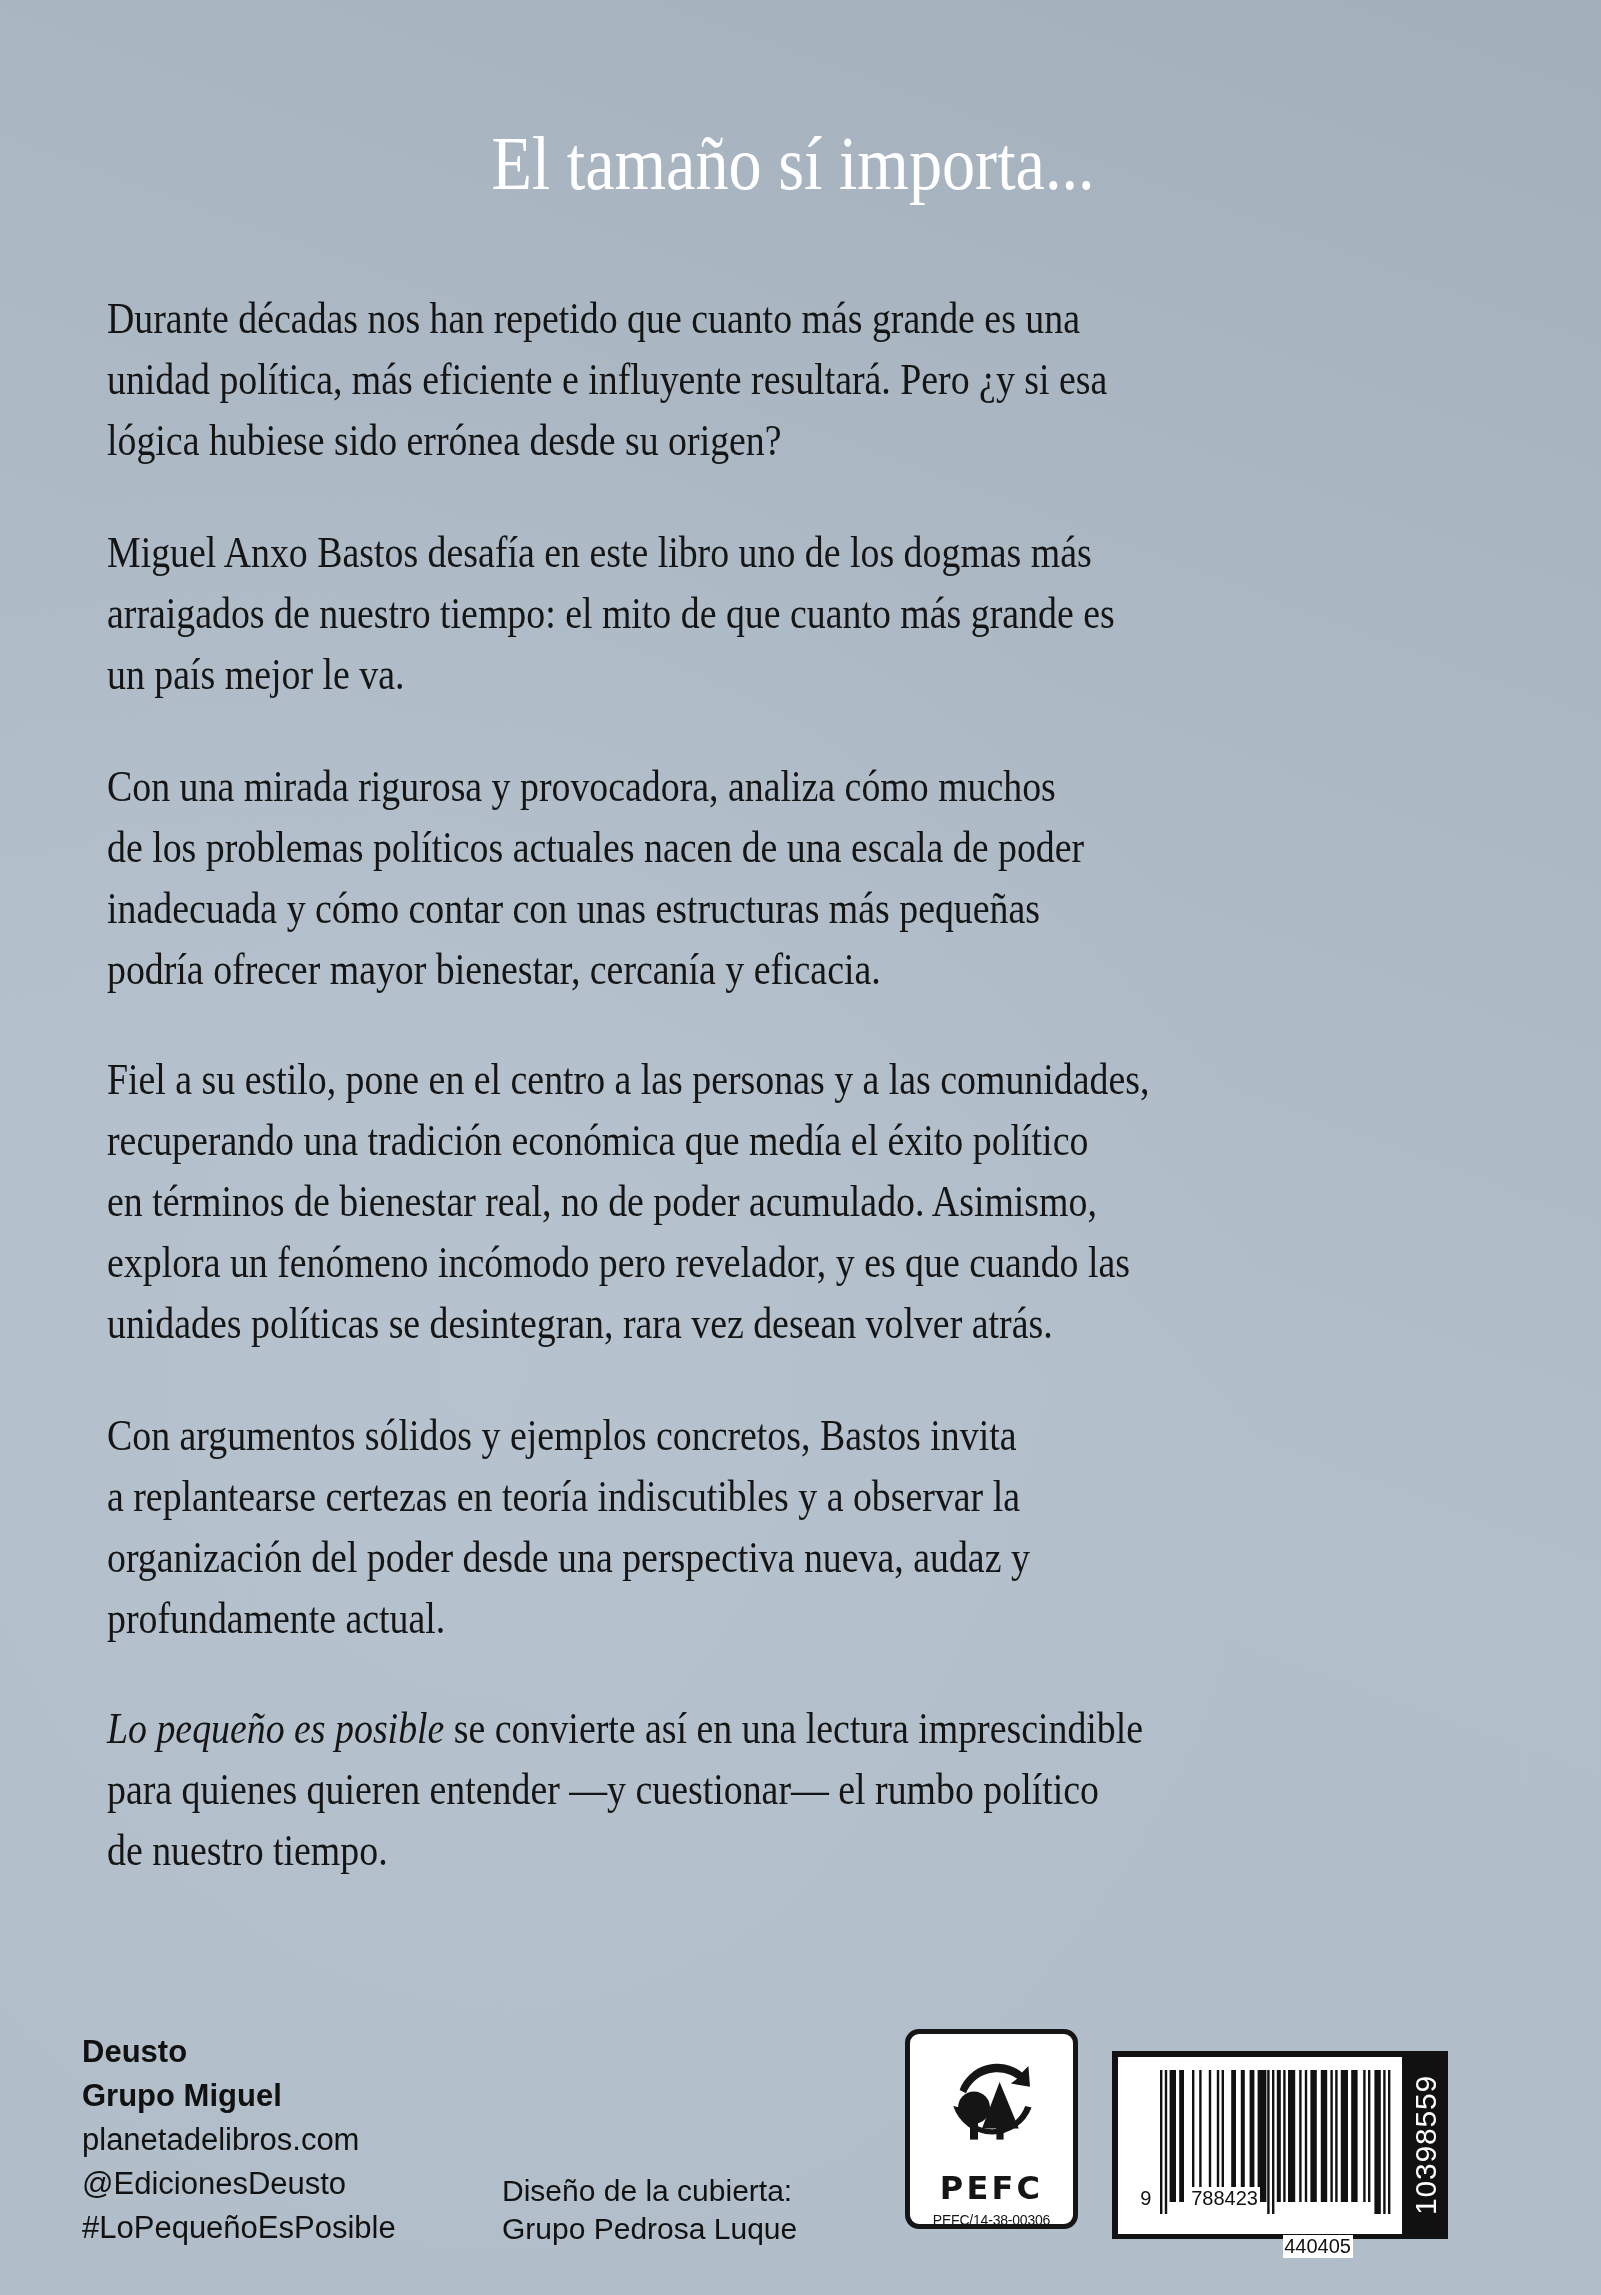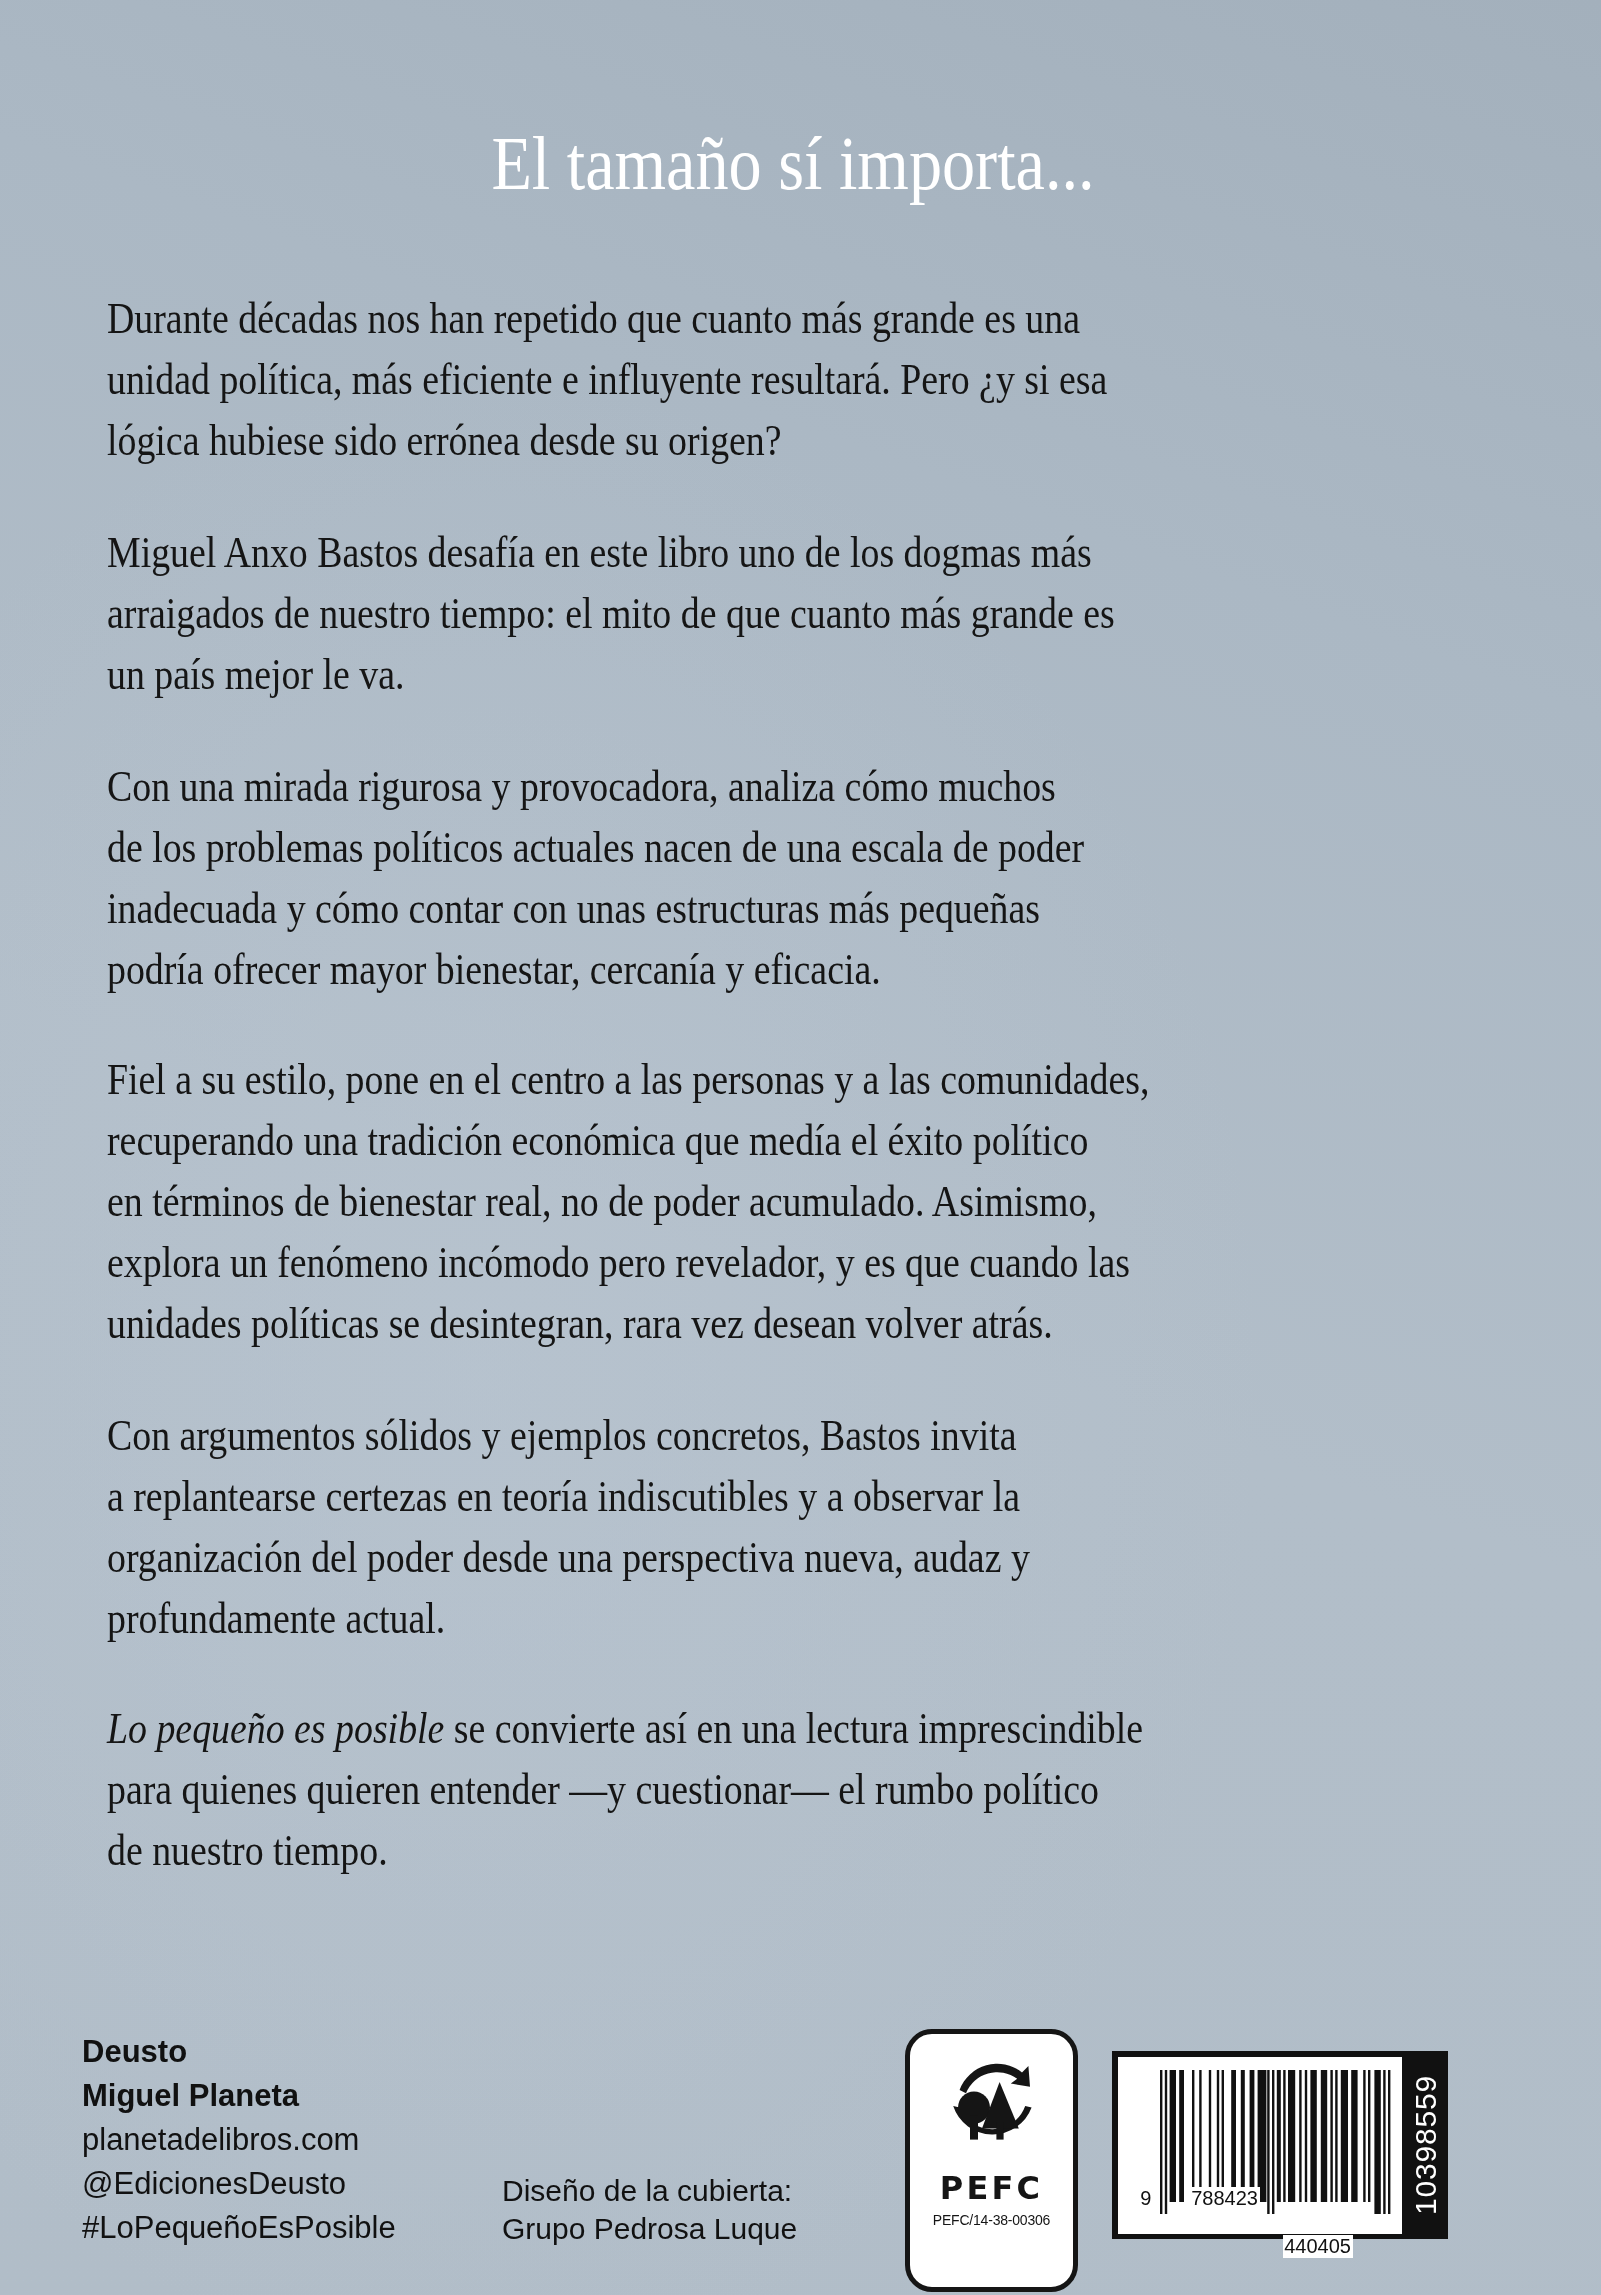--- a/index.html
+++ b/index.html
@@ -76,24 +76,24 @@
     font-size: 30px;
     line-height: 38px;
     color: #111;
   }
 
   .pefc {
     position: absolute;
     left: 905px;
     top: 2029px;
     width: 173px;
-    height: 263px;
+    height: 200px;
     background: #fff;
     border: 5.6px solid #151515;
-    border-radius: 27px;
+    border-radius: 14px;
   }
   .pefc svg { position: absolute; left: 32px; top: 24px; }
   .pefc .pefc-word {
     position: absolute; left: 0; right: 0; top: 135px;
     text-align: center;
     font-family: "DejaVu Sans", sans-serif;
     font-weight: bold;
     font-size: 32px;
     letter-spacing: 3.2px;
     color: #151515;
@@ -189,21 +189,21 @@
     </p>
     <p class="para" id="p6">
       <span class="line"><em>Lo pequeño es posible</em><span> se convierte así en una lectura imprescindible</span></span>
       <span class="line">para quienes quieren entender —y cuestionar— el rumbo político</span>
       <span class="line">de nuestro tiempo.</span>
     </p>
   </div>
 
   <div class="publisher">
     <div class="bold">Deusto</div>
-    <div class="bold">Miguel Planeta</div>
+    <div class="bold">Grupo Miguel</div>
     <div>planetadelibros.com</div>
     <div>@EdicionesDeusto</div>
     <div>#LoPequeñoEsPosible</div>
   </div>
 
   <div class="credit">
     <div>Diseño de la cubierta:</div>
     <div>Grupo Pedrosa Luque</div>
   </div>
 

